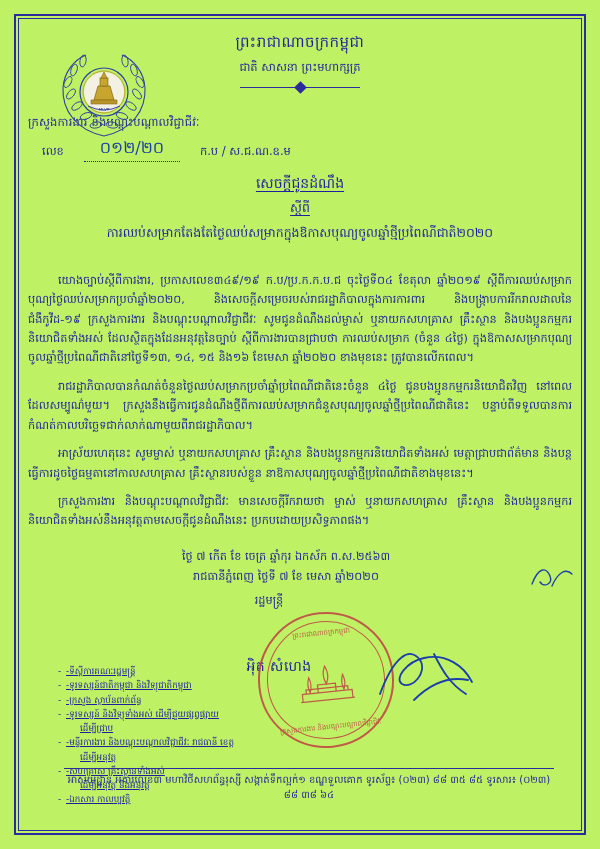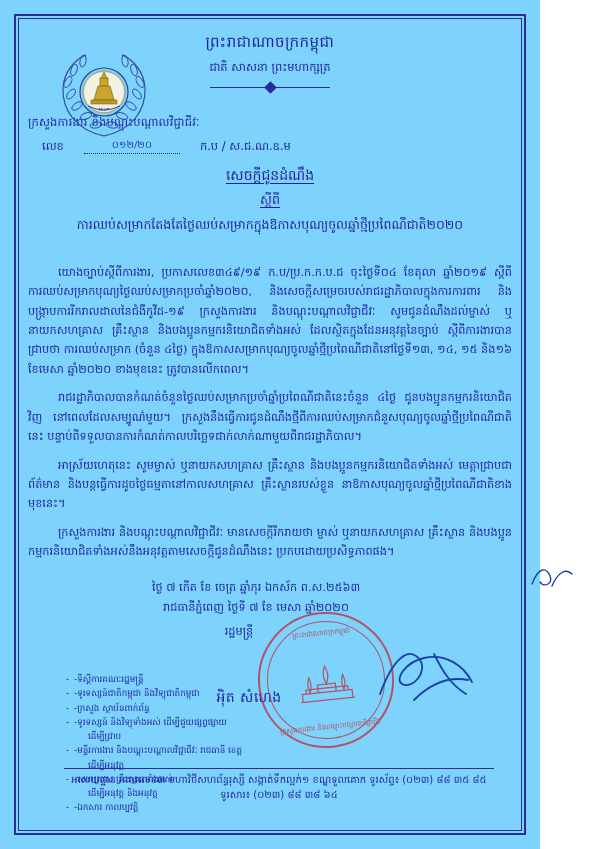--- a/index.html
+++ b/index.html
@@ -9,24 +9,24 @@
   body {
     width: 600px;
     height: 849px;
     background: #ffffff;
     font-family: "DejaVu Sans", sans-serif;
     color: #1a1a8c;
     overflow: hidden;
   }
   .page {
     position: relative;
-    width: 540px;
+    width: 600px;
     height: 849px;
     box-sizing: border-box;
-    background: #7dd3fc;
+    background: #bef264;
   }
   .page-border {
     position: absolute;
     left: 14px;
     top: 14px;
     right: 14px;
     bottom: 14px;
     border: 2px solid #2b2b9c;
     pointer-events: none;
   }
@@ -115,21 +115,21 @@
     display: inline-block;
     min-width: 96px;
     border-bottom: 1px dotted #1f1f9e;
     text-align: center;
     position: relative;
     top: -2px;
   }
   .handwrite {
     color: #1b3faa;
     font-family: "DejaVu Serif", serif;
-    font-size: 10px;
+    font-size: 16px;
   }
 
   
   .title-block {
     text-align: center;
     margin-top: 10px;
   }
   .title-main {
     font-size: 14px;
     color: #1f1f9e;
@@ -251,23 +251,24 @@
     line-height: 1.62;
     color: #1f1f9e;
   }
   .cc .cc-title {
     text-decoration: underline;
     text-underline-offset: 2px;
     margin-bottom: 2px;
     font-size: 9.6px;
   }
   .cc ul {
-    margin: 8px;
+    margin: 0;
     padding: 0;
     list-style: none;
+    text-decoration: underline;
   }
   .cc li {
     padding-left: 8px;
     position: relative;
   }
   .cc li:before {
     content: "-";
     position: absolute;
     left: 0;
   }

